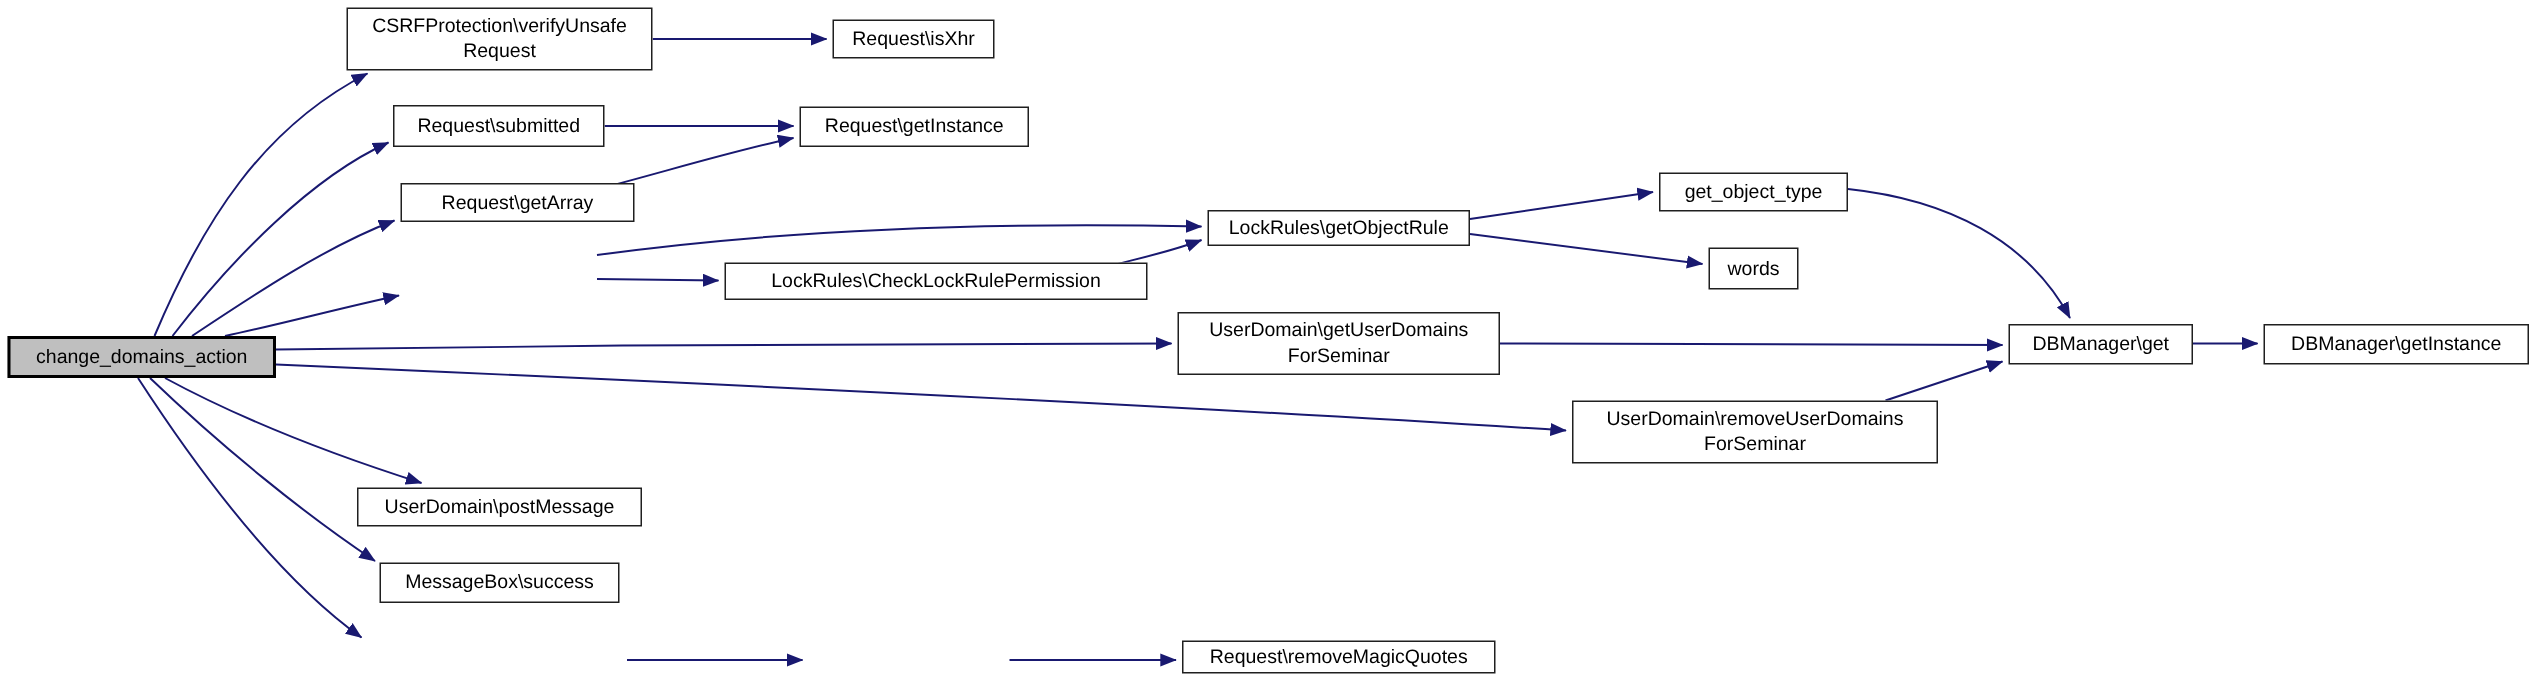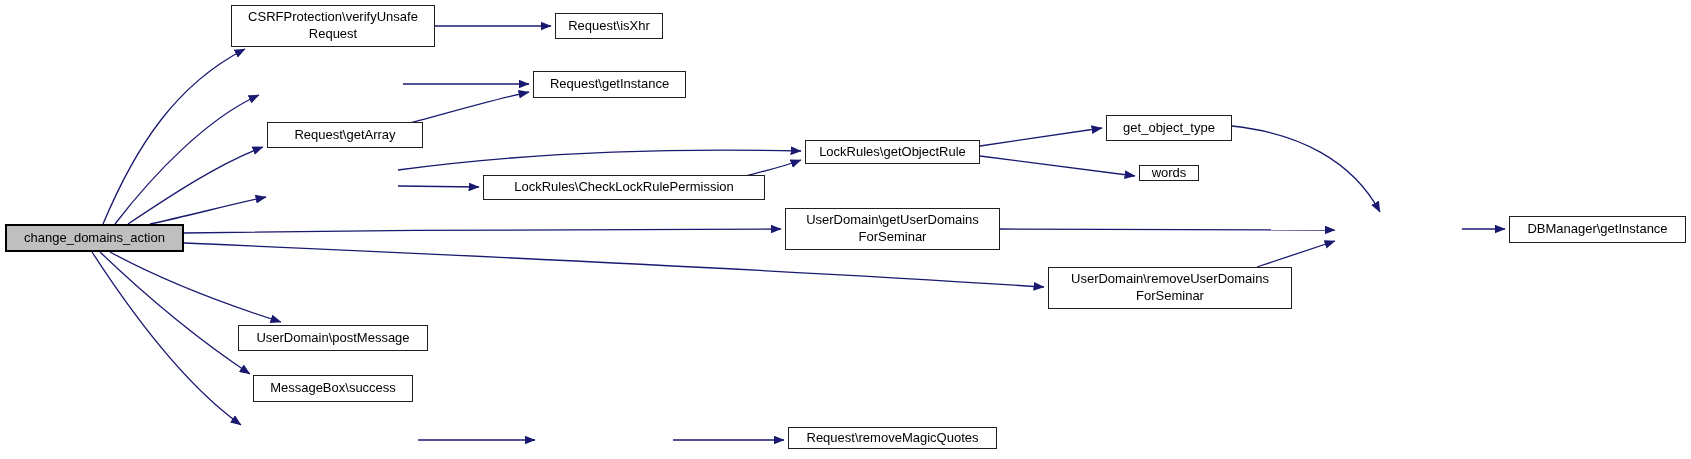--- a/index.html
+++ b/index.html
@@ -96,20 +96,23 @@
 
   <div class="node" style="left:231px;top:5px;width:204px;height:42px">
     <span class="nlabel">CSRFProtection\verifyUnsafe
 Request</span>
   </div>
 
   <div class="node" style="left:555px;top:13px;width:108px;height:26px">
     <span class="nlabel">Request\isXhr</span>
   </div>
 
+  <div class="node" style="left:262px;top:70px;width:141px;height:28px">
+    <span class="nlabel">Request\submitted</span>
+  </div>
 
   <div class="node" style="left:533px;top:71px;width:153px;height:27px">
     <span class="nlabel">Request\getInstance</span>
   </div>
 
   <div class="node" style="left:267px;top:122px;width:156px;height:26px">
     <span class="nlabel">Request\getArray</span>
   </div>
 
 
@@ -118,34 +121,37 @@
   </div>
 
   <div class="node" style="left:1106px;top:115px;width:126px;height:26px">
     <span class="nlabel">get_object_type</span>
   </div>
 
   <div class="node" style="left:805px;top:140px;width:175px;height:24px">
     <span class="nlabel">LockRules\getObjectRule</span>
   </div>
 
-  <div class="node" style="left:1139px;top:165px;width:60px;height:16px">
+  <div class="node" style="left:1139px;top:165px;width:60px;height:28px">
     <span class="nlabel">words</span>
   </div>
 
   <div class="node" style="left:785px;top:208px;width:215px;height:42px">
     <span class="nlabel">UserDomain\getUserDomains
 ForSeminar</span>
   </div>
 
   <div class="node" style="left:1048px;top:267px;width:244px;height:42px">
     <span class="nlabel">UserDomain\removeUserDomains
 ForSeminar</span>
   </div>
 
+  <div class="node" style="left:1339px;top:216px;width:123px;height:27px">
+    <span class="nlabel">DBManager\get</span>
+  </div>
 
   <div class="node" style="left:1509px;top:216px;width:177px;height:27px">
     <span class="nlabel">DBManager\getInstance</span>
   </div>
 
   <div class="node" style="left:238px;top:325px;width:190px;height:26px">
     <span class="nlabel">UserDomain\postMessage</span>
   </div>
 
   <div class="node" style="left:253px;top:375px;width:160px;height:27px">

